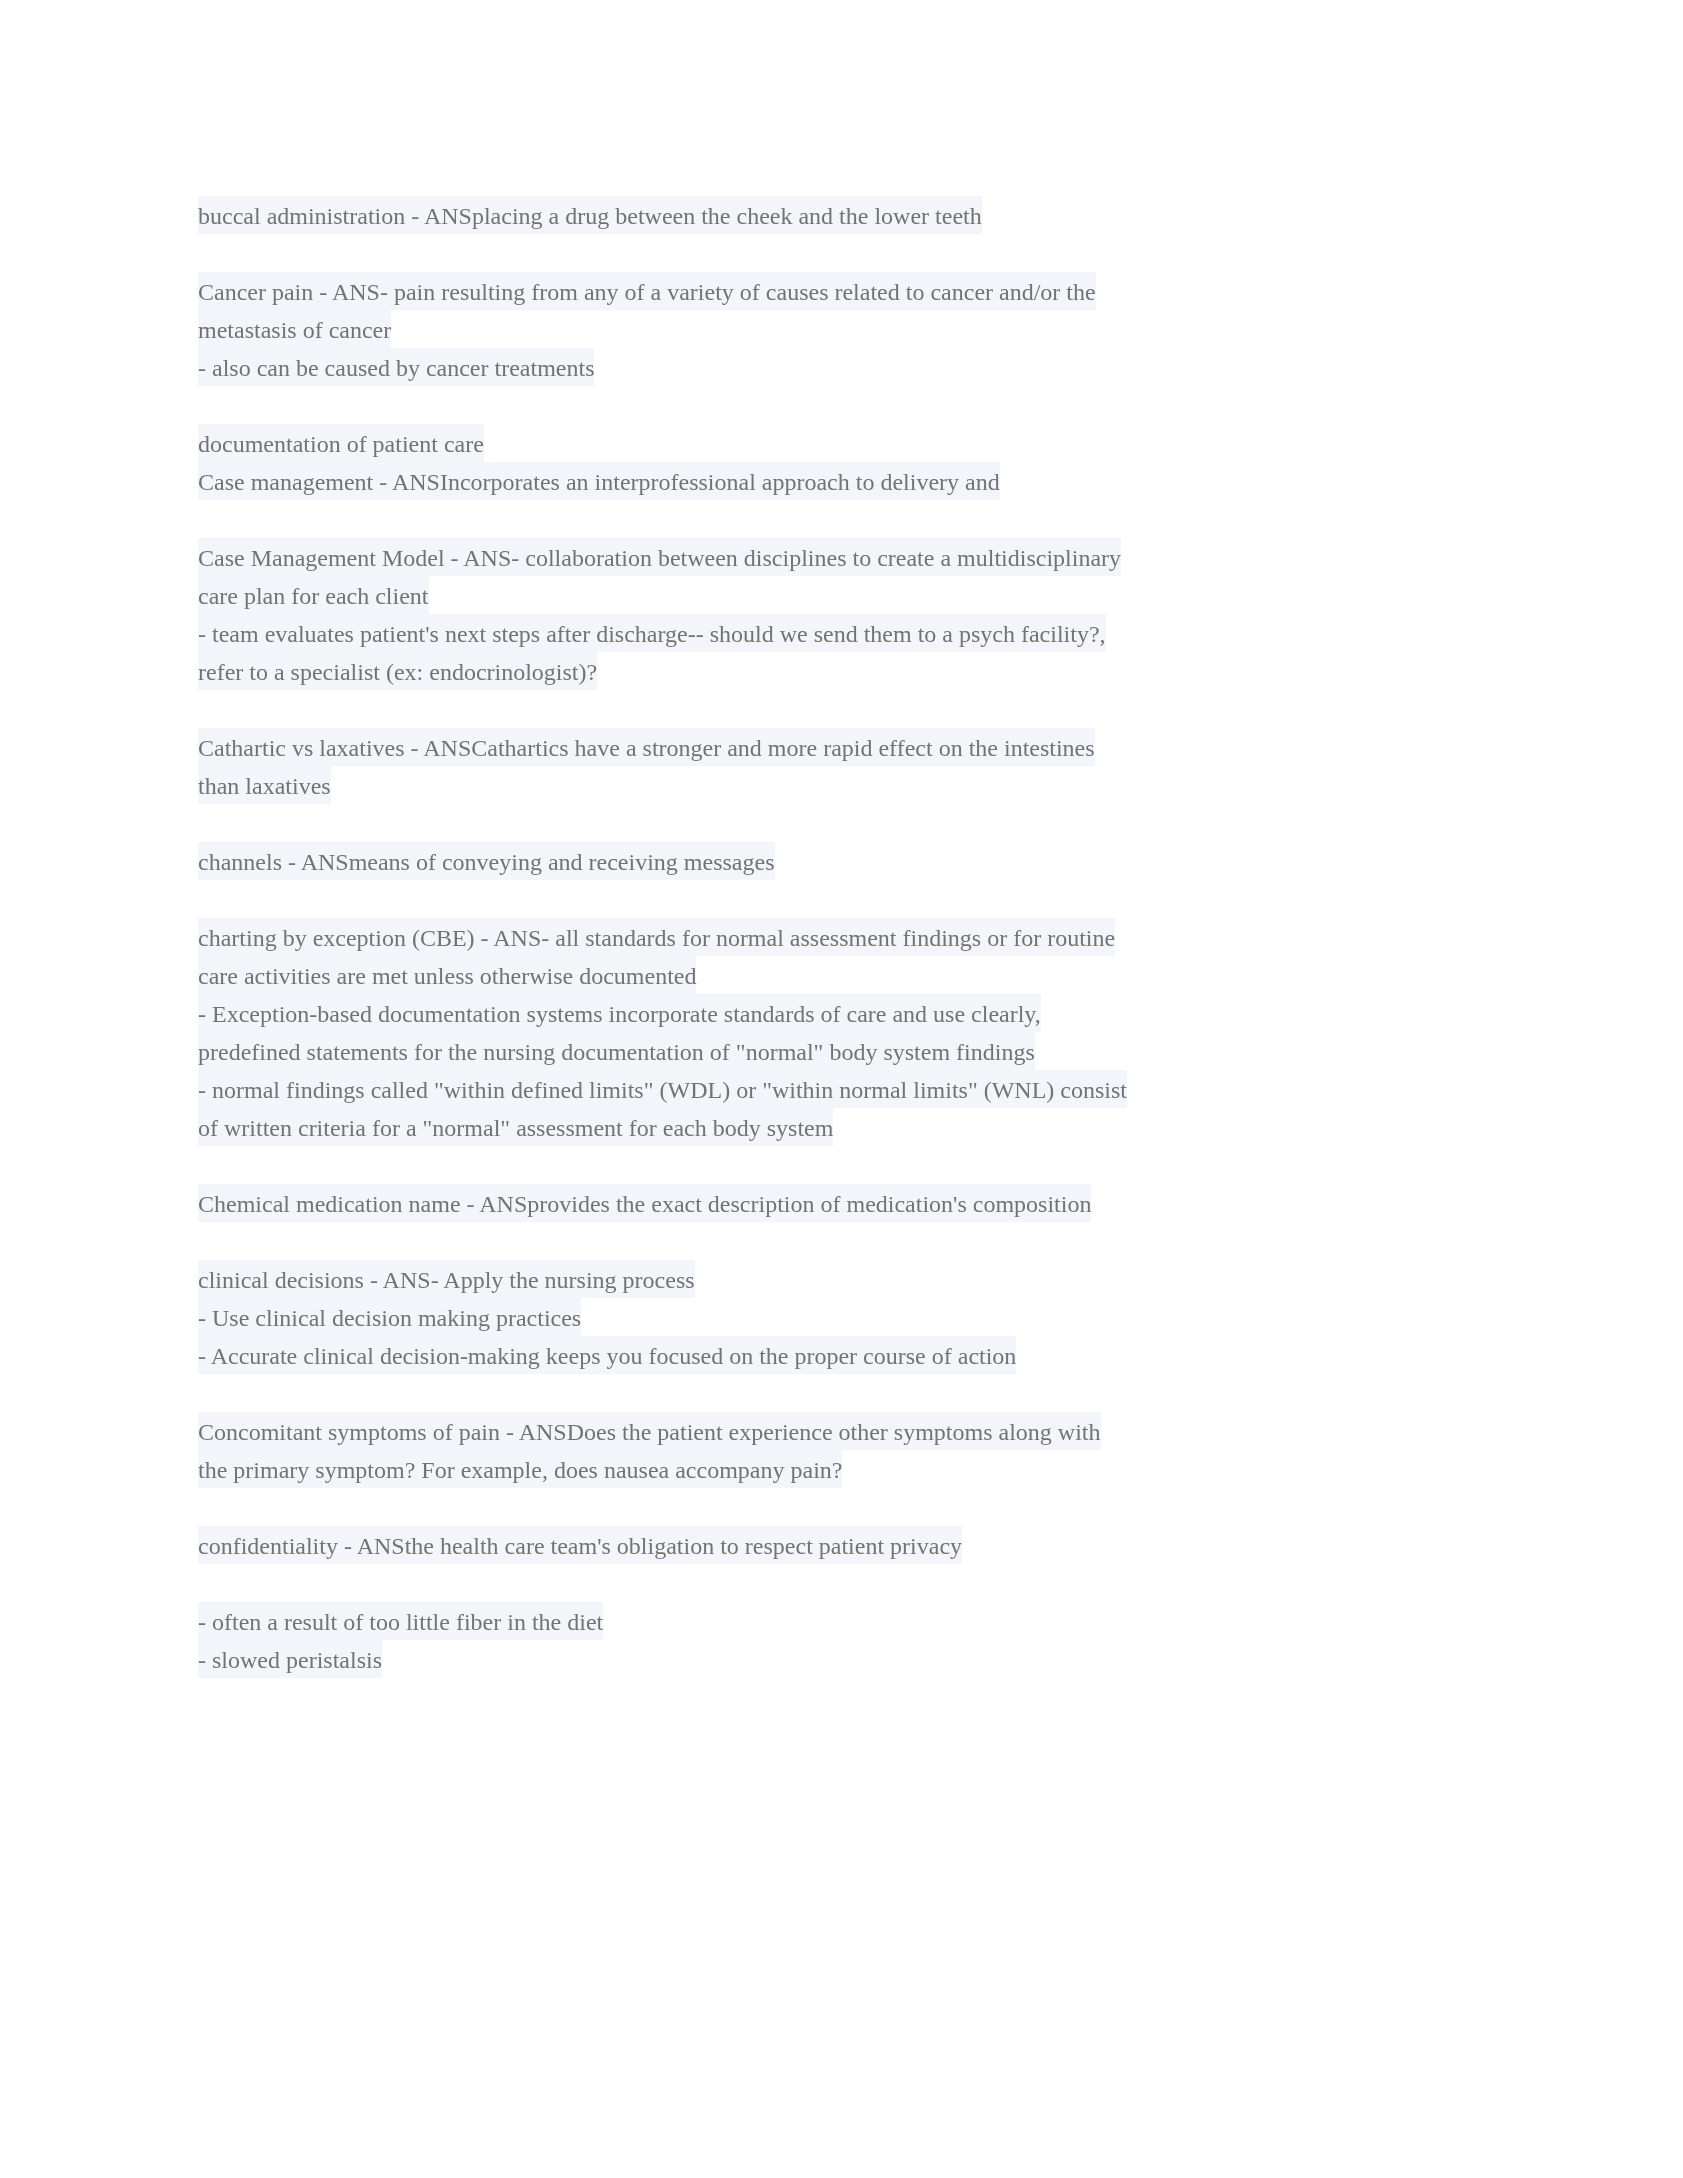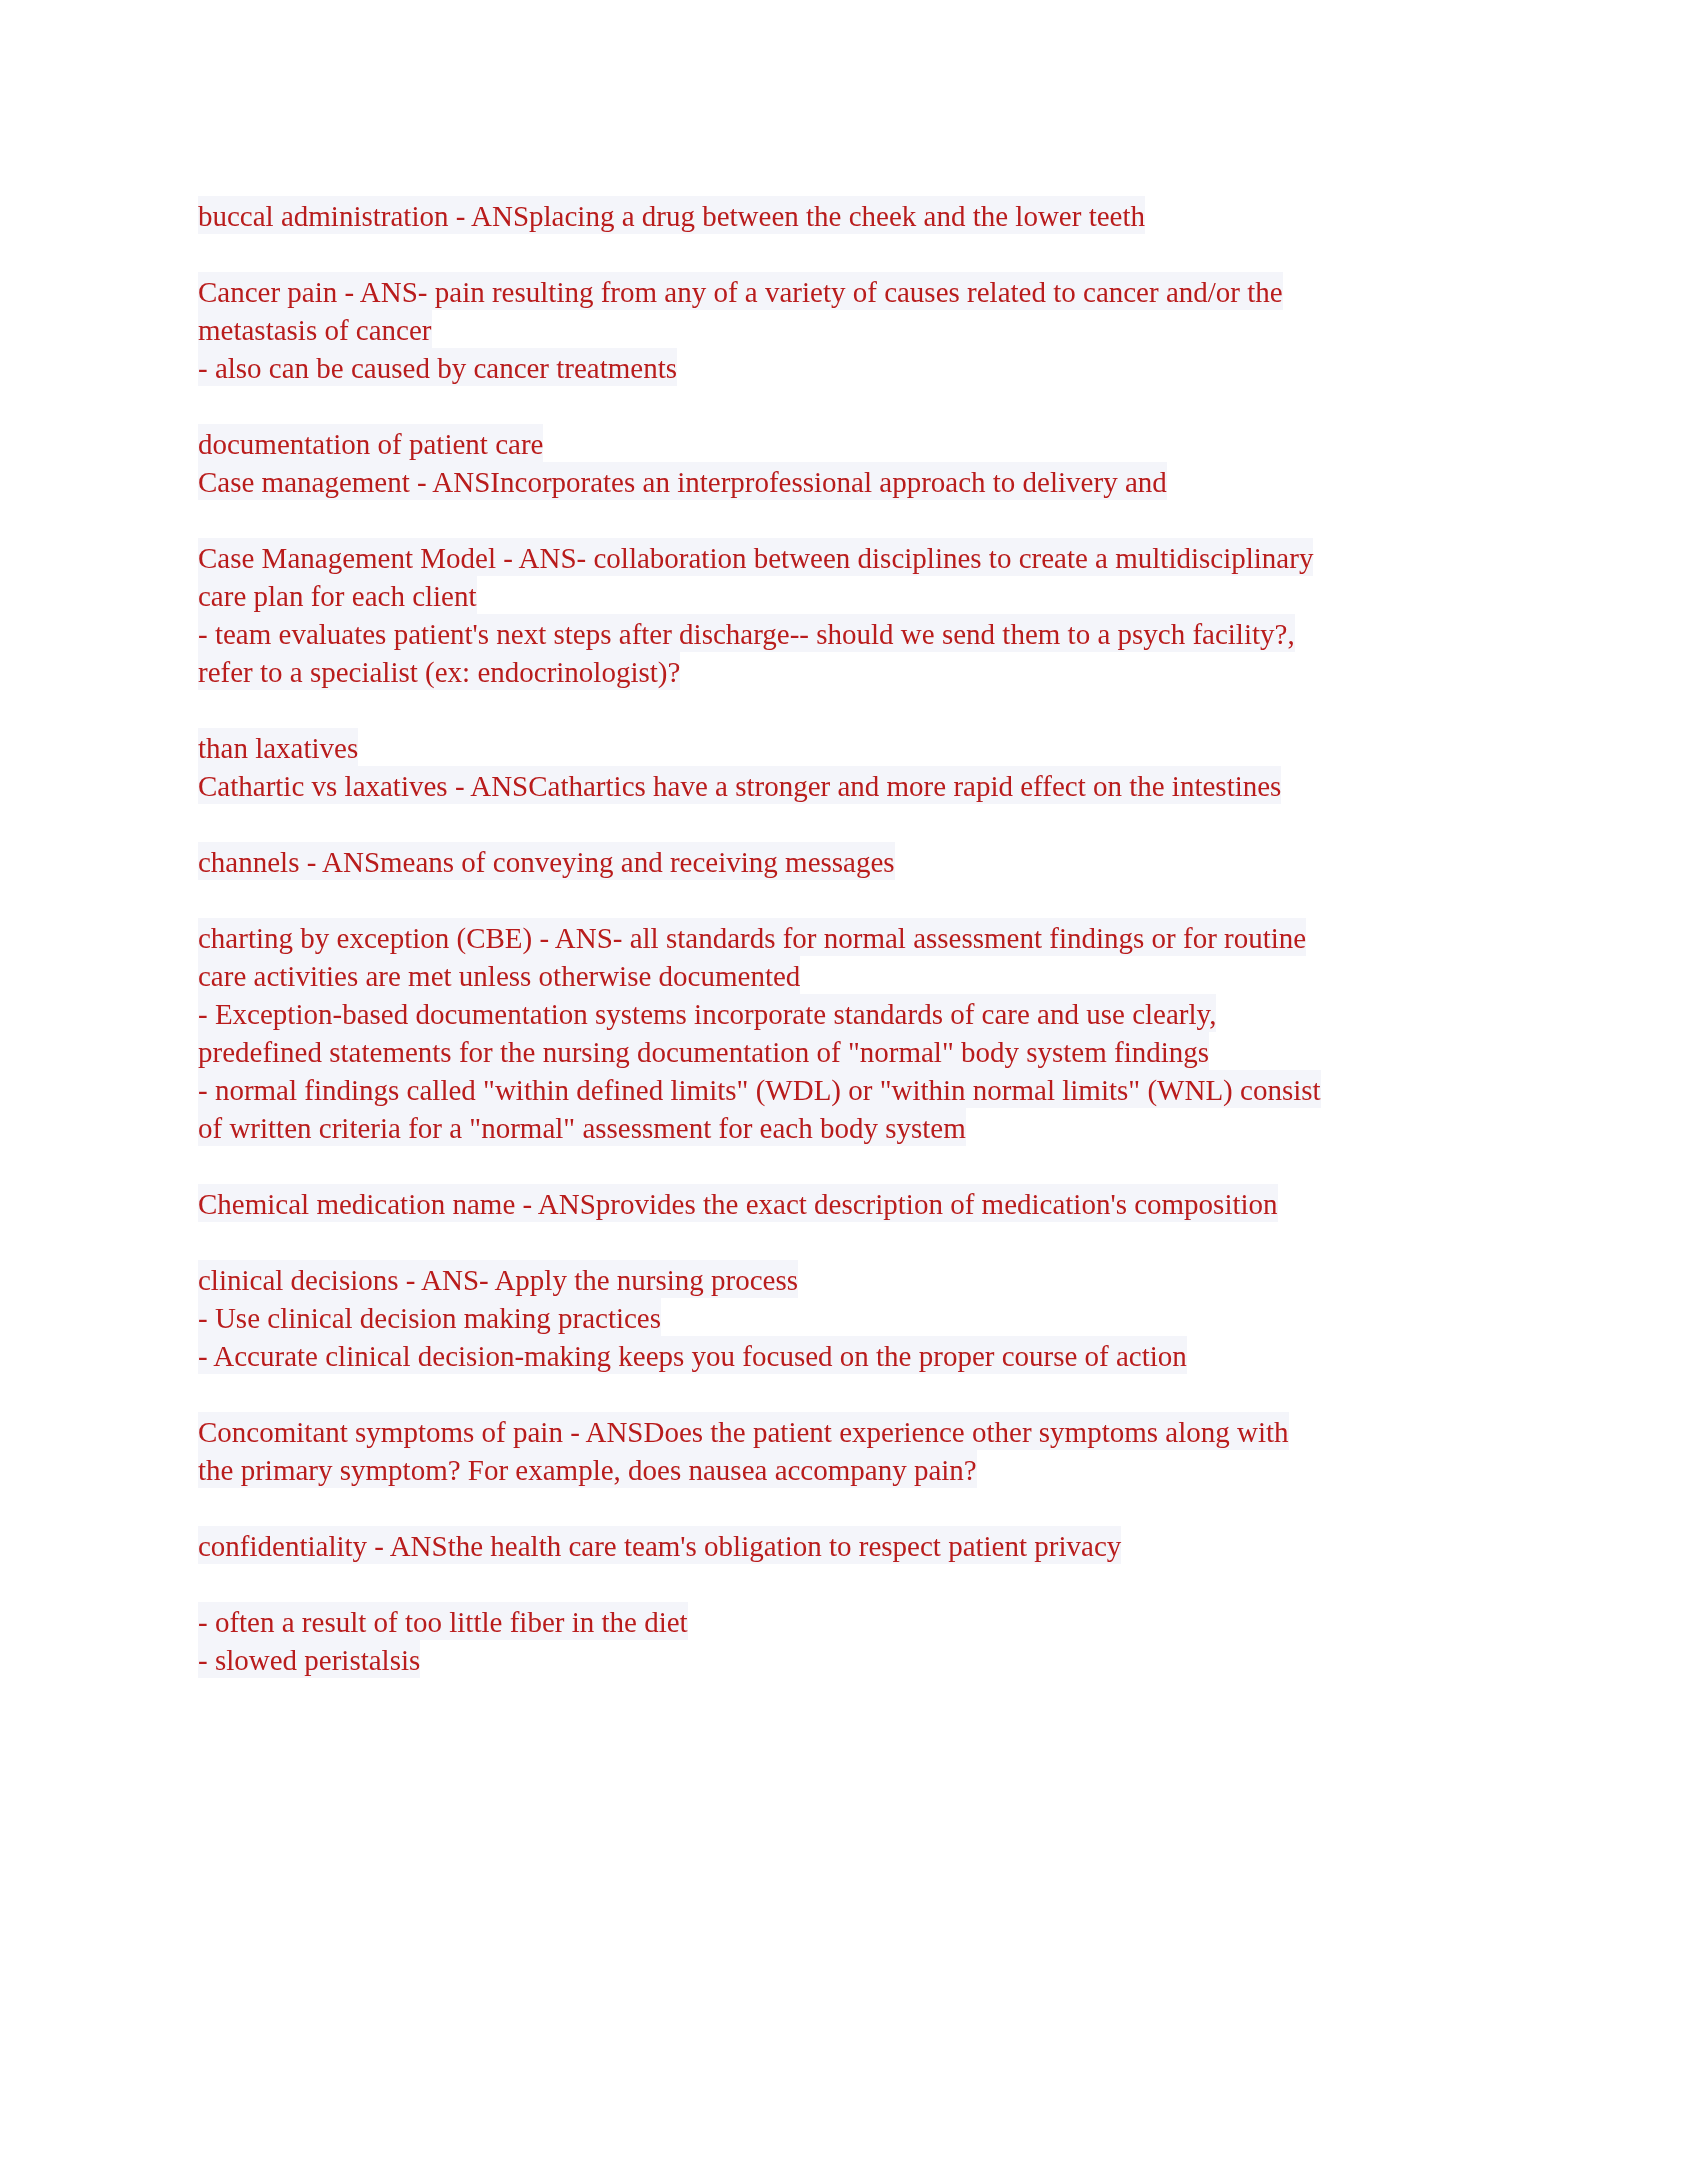--- a/index.html
+++ b/index.html
@@ -3,22 +3,22 @@
 <meta charset="utf-8">
 <style>
   html, body { margin: 0; padding: 0; background: #ffffff; }
   body { width: 1683px; height: 2178px; position: relative; overflow: hidden; }
   .page {
     position: absolute;
     left: 198px;
     top: 196px;
     width: 1307px;
     font-family: "Liberation Serif", "DejaVu Serif", serif;
-    font-size: 29px;
-    color: #b91c1c;
+    font-size: 24px;
+    color: #737373;
   }
   .entry { margin: 0 0 38px 0; }
   .line {
     display: block;
     height: 38px;
     line-height: 38px;
     white-space: nowrap;
   }
   .line span {
     background: #f4f5fa;
@@ -43,22 +43,22 @@
     <div class="line"><span>documentation of patient care</span></div>
     <div class="line"><span>Case management - ANSIncorporates an interprofessional approach to delivery and</span></div>
   </div>
   <div class="entry">
     <div class="line"><span>Case Management Model - ANS- collaboration between disciplines to create a multidisciplinary</span></div>
     <div class="line"><span>care plan for each client</span></div>
     <div class="line"><span>- team evaluates patient's next steps after discharge-- should we send them to a psych facility?,</span></div>
     <div class="line"><span>refer to a specialist (ex: endocrinologist)?</span></div>
   </div>
   <div class="entry">
+    <div class="line"><span>Cathartic vs laxatives - ANSCathartics have a stronger and more rapid effect on the intestines</span></div>
     <div class="line"><span>than laxatives</span></div>
-    <div class="line"><span>Cathartic vs laxatives - ANSCathartics have a stronger and more rapid effect on the intestines</span></div>
   </div>
   <div class="entry">
     <div class="line"><span>channels - ANSmeans of conveying and receiving messages</span></div>
   </div>
   <div class="entry">
     <div class="line"><span>charting by exception (CBE) - ANS- all standards for normal assessment findings or for routine</span></div>
     <div class="line"><span>care activities are met unless otherwise documented</span></div>
     <div class="line"><span>- Exception-based documentation systems incorporate standards of care and use clearly,</span></div>
     <div class="line"><span>predefined statements for the nursing documentation of "normal" body system findings</span></div>
     <div class="line"><span>- normal findings called "within defined limits" (WDL) or "within normal limits" (WNL) consist</span></div>

